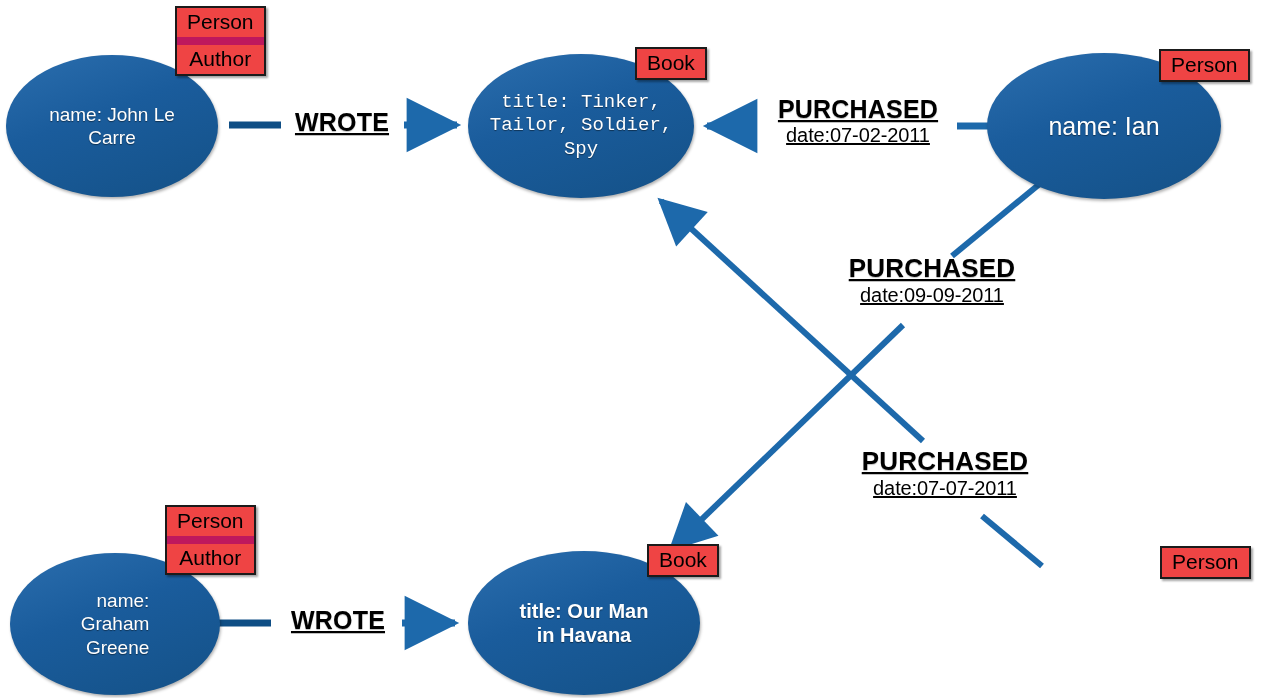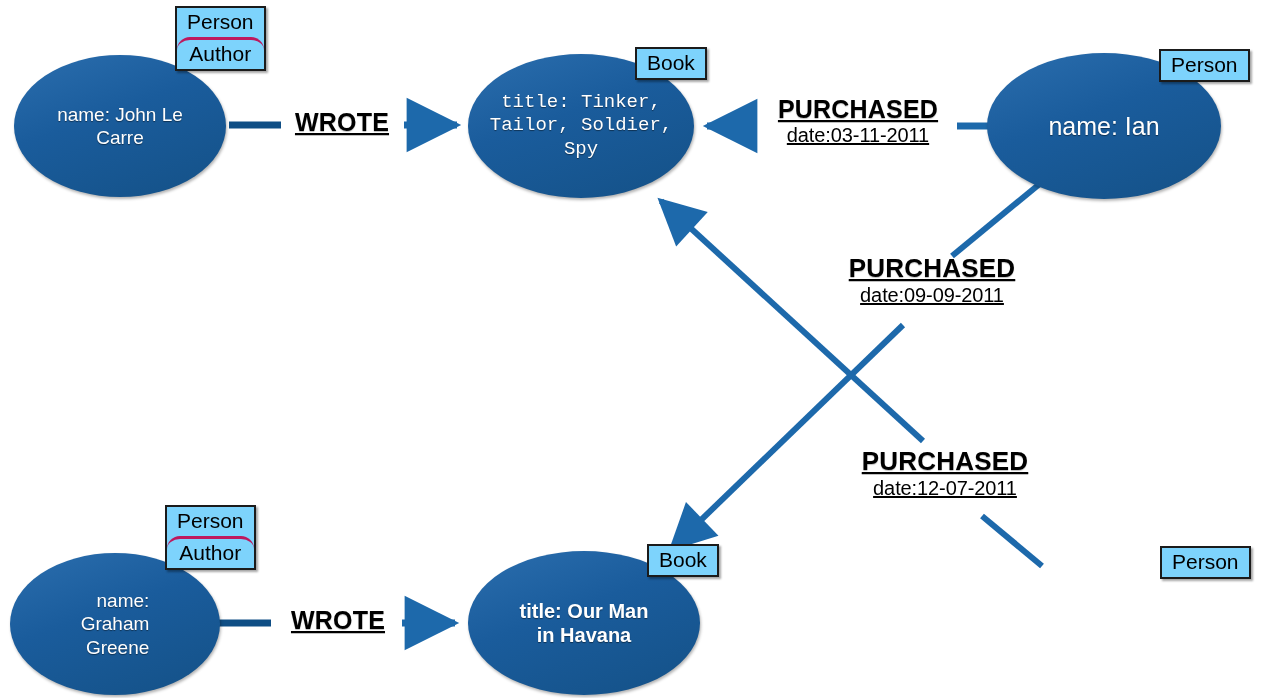--- a/index.html
+++ b/index.html
@@ -39,34 +39,33 @@
     z-index: 3;
   }
   .node-text {
     color: #ffffff;
     text-shadow: 0 1px 1px rgba(0,0,0,0.45);
     padding: 0 10px;
     white-space: pre-line;
   }
   .tagbox {
     position: absolute;
-    background: #7dd3fc;
+    background: #ef4444;
     border: 2px solid #1b1b1b;
     box-shadow: 2px 2px 2px rgba(0,0,0,0.35);
     z-index: 6;
     text-align: center;
     color: #000000;
   }
   .tagbox .row {
     padding: 2px 10px 3px 10px;
     white-space: nowrap;
   }
   .tagbox .row + .row {
-    border-top: 3px solid #be185d;
-    border-radius: 13px;
+    border-top: 8px solid #be185d;
   }
   .rel {
     position: absolute;
     z-index: 5;
     text-align: center;
     color: #000000;
     white-space: nowrap;
     text-decoration: underline;
   }
   .rel .rel-type {
@@ -112,21 +111,21 @@
       <line x1="1042" y1="566" x2="982" y2="516" stroke="#1d69ab" stroke-width="6" stroke-linecap="butt"></line>
       <line x1="923" y1="441" x2="661" y2="201" stroke="#1d69ab" stroke-width="6" stroke-linecap="butt" marker-end="url(#arrowD)"></line>
     </g>
 
     <g>
       <line x1="219" y1="623" x2="271" y2="623" stroke="#0f4e85" stroke-width="7" stroke-linecap="butt"></line>
       <line x1="402" y1="623" x2="455" y2="623" stroke="#1d69ab" stroke-width="7" stroke-linecap="butt" marker-end="url(#arrowR)"></line>
     </g>
   </svg>
 
-  <div class="node" style="left:14px; top:55px; width:212px; height:142px;">
+  <div class="node" style="left:6px; top:55px; width:212px; height:142px;">
     <span class="node-text" style="font-size:19px;">name: John Le
 Carre</span>
   </div>
   <div class="tagbox" style="left:175px; top:6px; font-size:21px;">
     <div class="row">Person</div>
     <div class="row">Author</div>
   </div>
 
   <div class="node" style="left:468px; top:54px; width:226px; height:144px;font-family:Liberation Mono, monospace;">
     <span class="node-text" style="font-size:19px;">title: Tinker,
@@ -165,30 +164,30 @@
   <div class="tagbox" style="left:1160px; top:546px; font-size:21px;">
     <div class="row">Person</div>
   </div>
 
   <div class="rel" style="left:276px; top:108px; width:132px;">
     <div class="rel-type" style="font-size:25px;">WROTE</div>
   </div>
 
   <div class="rel" style="left:753px; top:95px; width:210px;">
     <div class="rel-type" style="font-size:25px;">PURCHASED</div>
-    <div class="rel-prop" style="font-size:20px;">date:03-11-2011</div>
+    <div class="rel-prop" style="font-size:20px;">date:07-02-2011</div>
   </div>
 
   <div class="rel" style="left:827px; top:253px; width:210px;">
     <div class="rel-type" style="font-size:26px;">PURCHASED</div>
     <div class="rel-prop" style="font-size:20px;">date:09-09-2011</div>
   </div>
 
   <div class="rel" style="left:840px; top:446px; width:210px;">
     <div class="rel-type" style="font-size:26px;">PURCHASED</div>
-    <div class="rel-prop" style="font-size:20px;">date:12-07-2011</div>
+    <div class="rel-prop" style="font-size:20px;">date:07-07-2011</div>
   </div>
 
   <div class="rel" style="left:272px; top:606px; width:132px;">
     <div class="rel-type" style="font-size:25px;">WROTE</div>
   </div>
 
 </div>
 
 </body></html>

